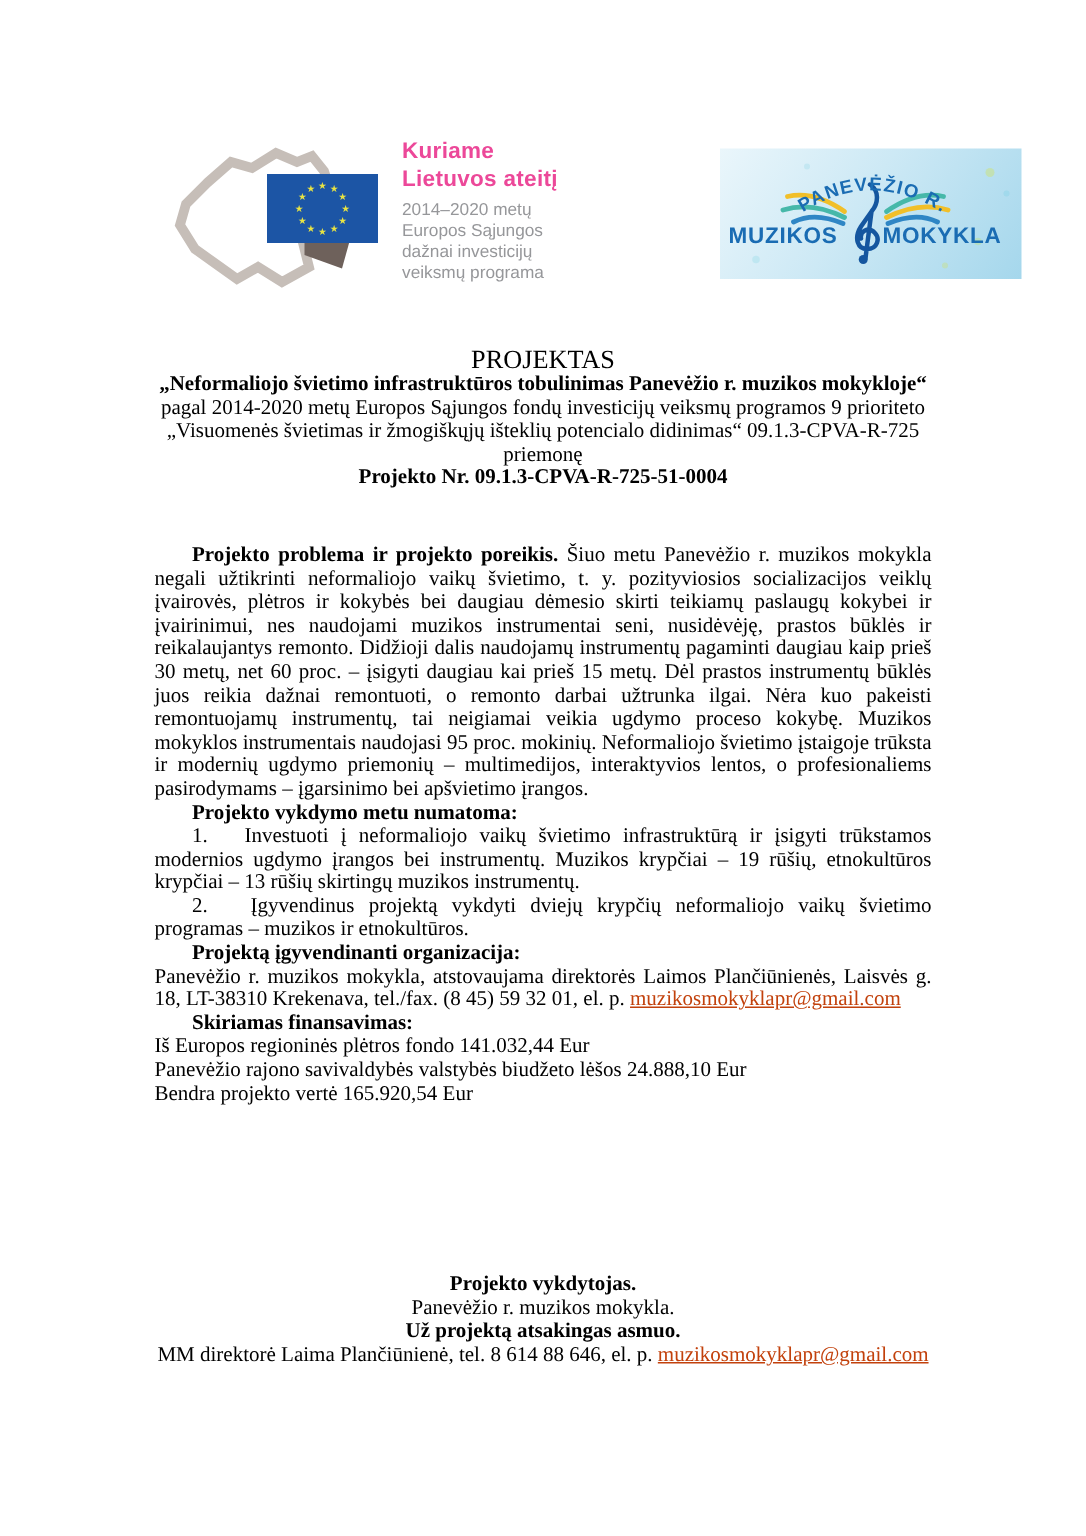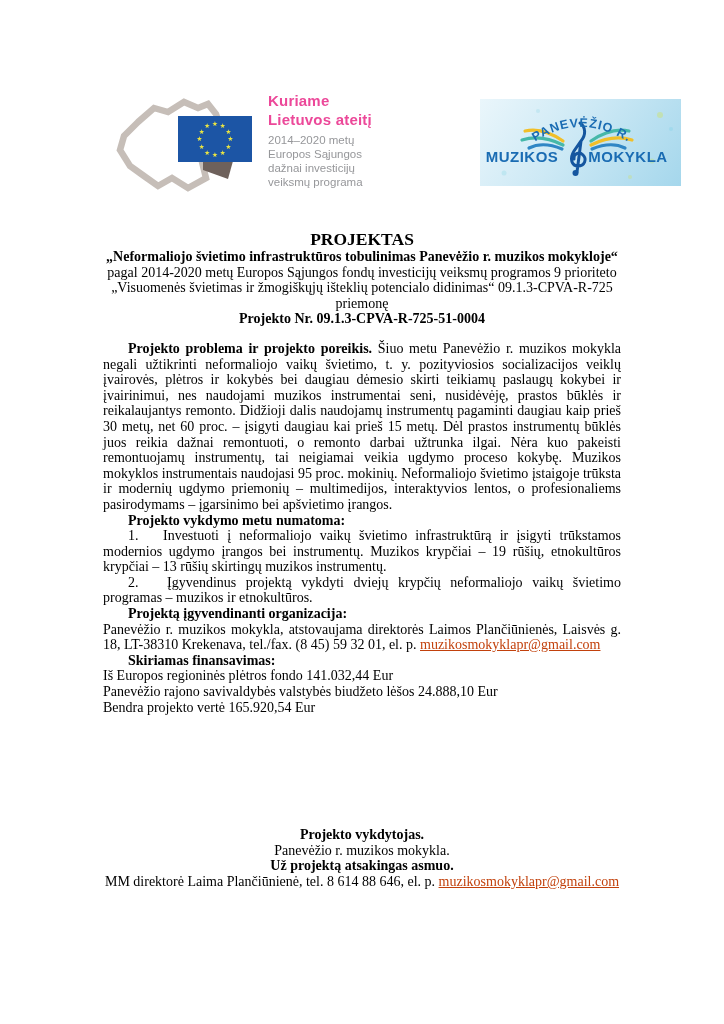--- a/index.html
+++ b/index.html
@@ -15,25 +15,25 @@
   .eu-title{font-size:15px;line-height:18.5px;font-weight:600;color:#ec4899;letter-spacing:.2px;}
   .eu-sub{margin-top:4px;font-size:11.5px;line-height:14px;color:#96979a;}
   .school-logo{position:absolute;left:480px;top:99px;width:201px;height:87px;
     background:linear-gradient(125deg,#eaf6fb 0%,#cde9f5 45%,#a5d7ec 100%);}
   .school-logo svg{position:absolute;inset:0;}
 
   
   .content{position:absolute;left:103px;top:230px;width:518px;
     font-size:14px;line-height:15.6px;}
   .tline{margin:0;text-align:center;}
-  .t-main{font-size:17.5px;line-height:19px;font-weight:bold;}
+  .t-main{font-size:17.5px;line-height:19px;font-weight:normal;}
   .bold{font-weight:bold;}
   .para{margin:0;text-align:justify;}
   .indent{text-indent:25px;}
-  .body-start{margin-top:14px;}
+  .body-start{margin-top:36px;}
   .email{color:#c2410c;text-decoration:underline;cursor:pointer;}
   .footer-block{margin-top:112px;}
   .footer-block p{margin:0;text-align:center;}
 </style>
 </head>
 <body>
 
 <div class="page">
 
   <div class="eu-logo">

